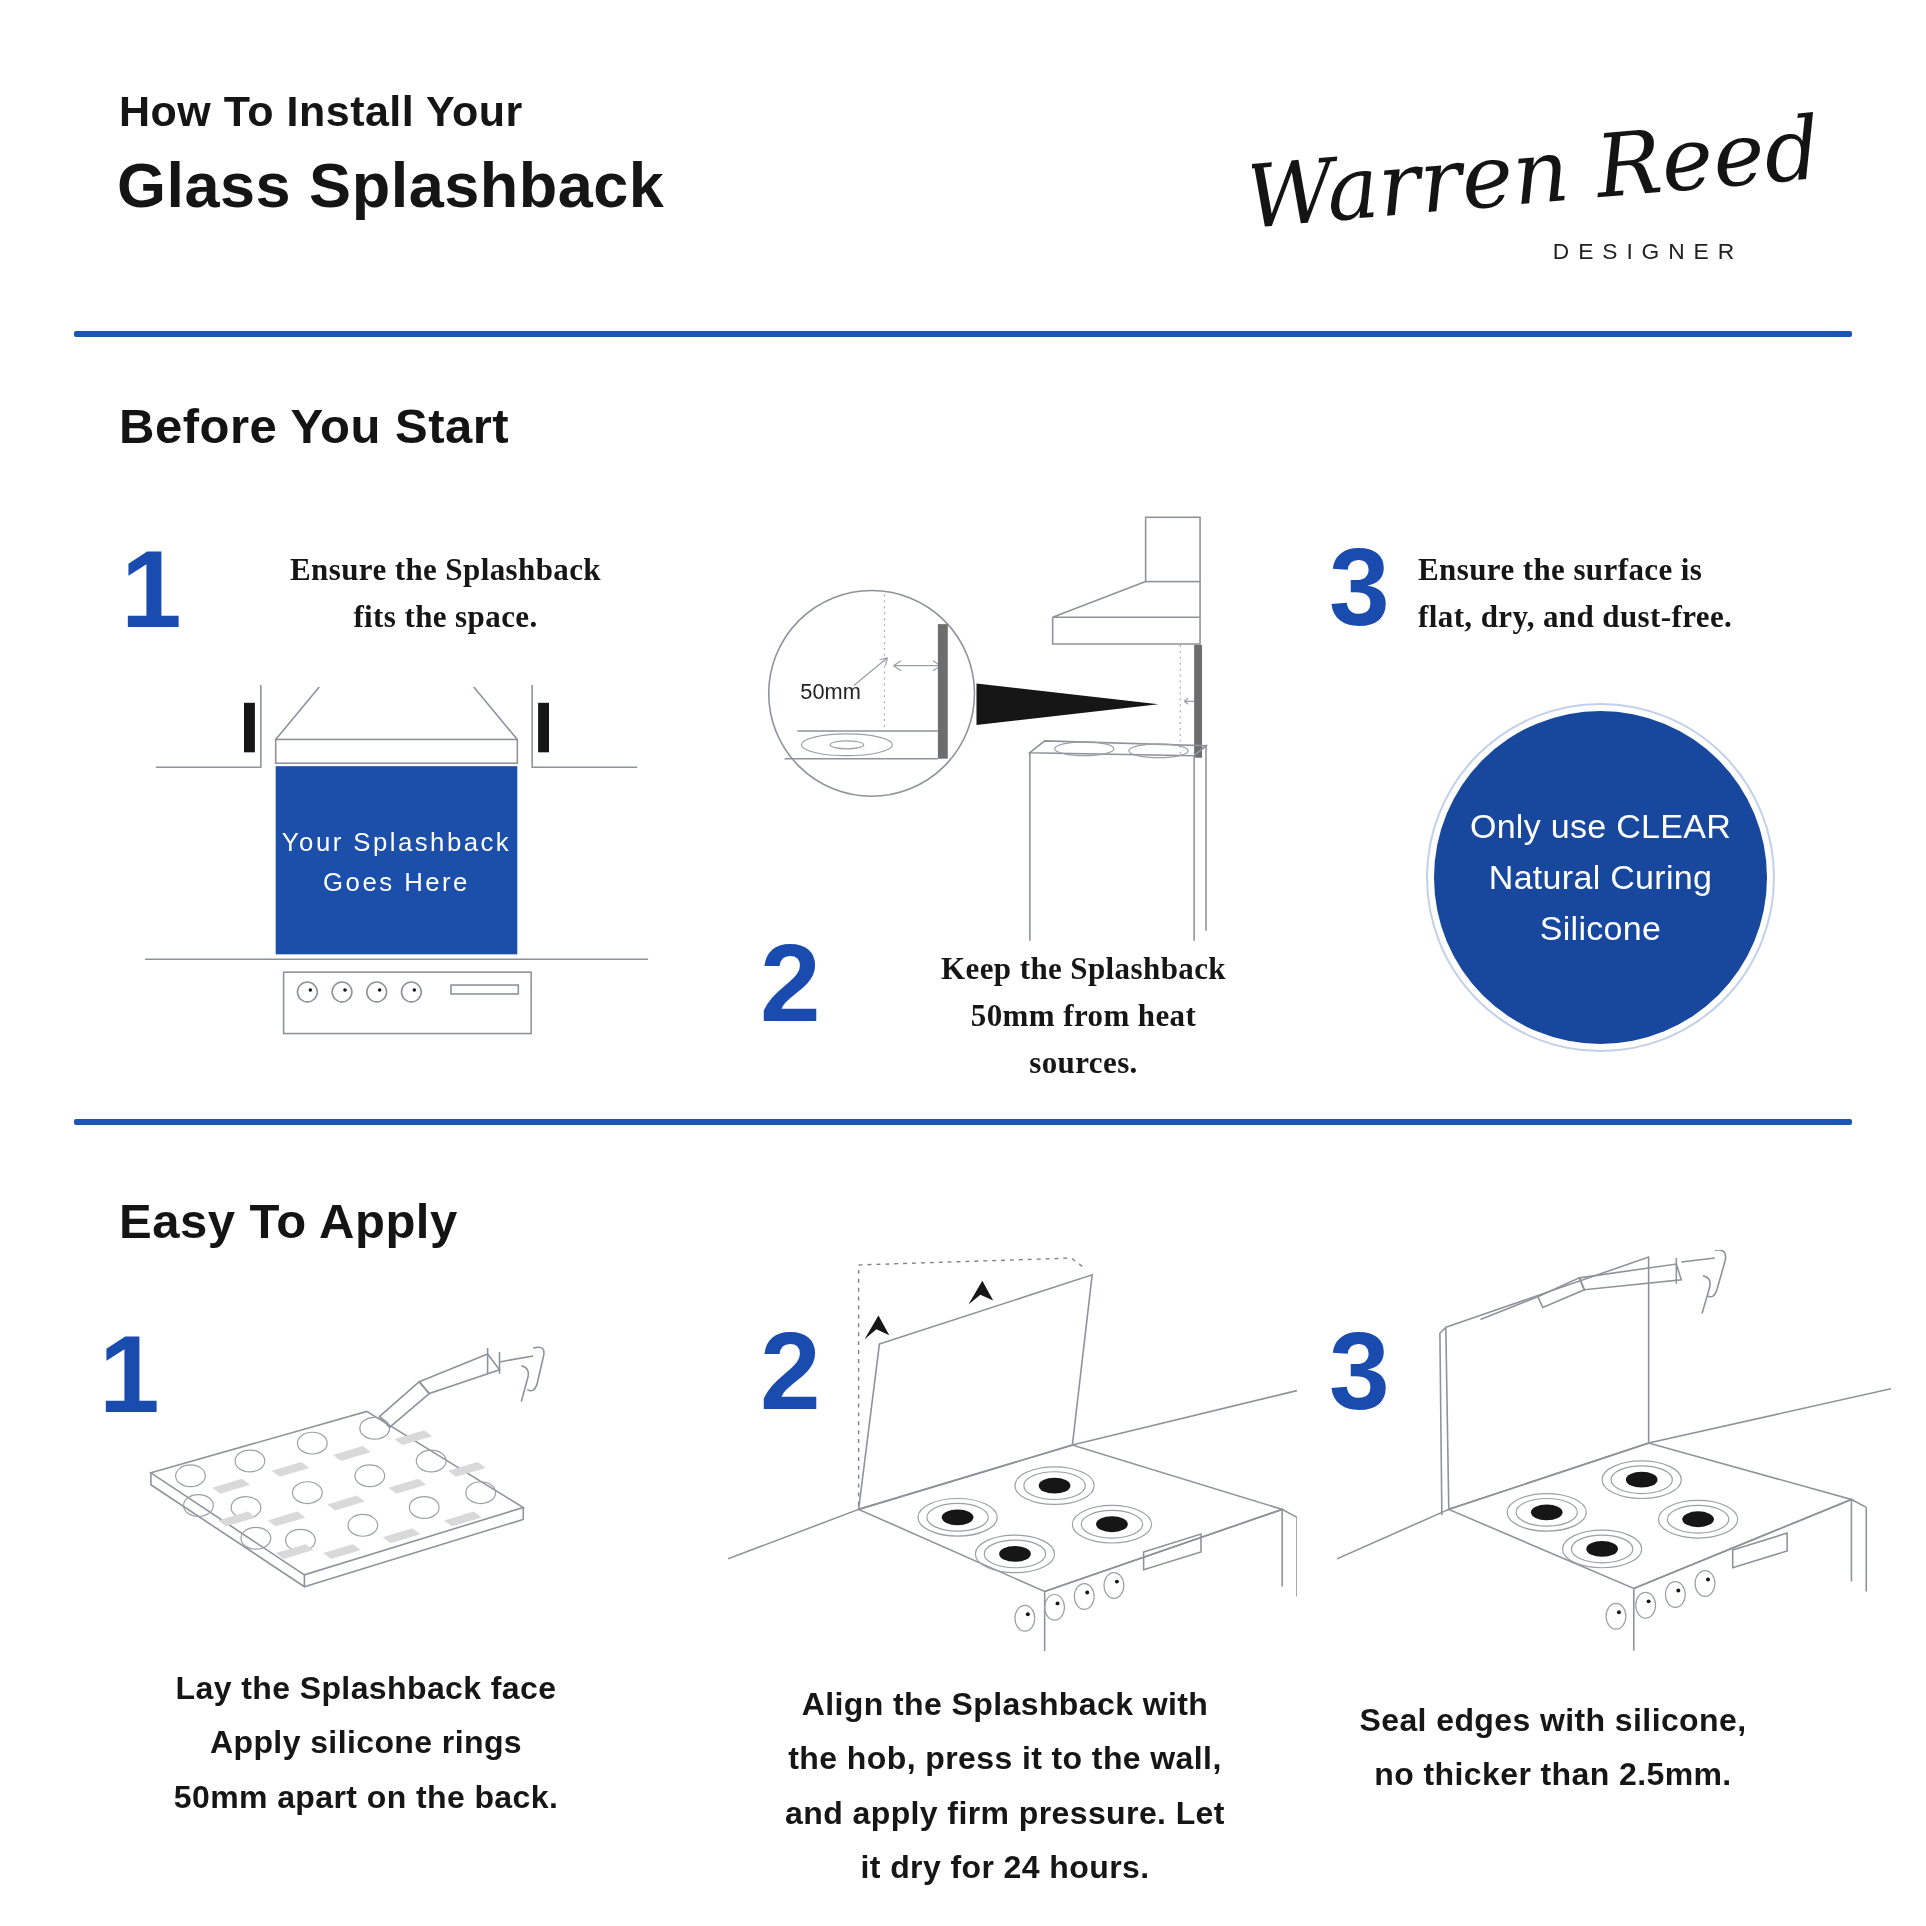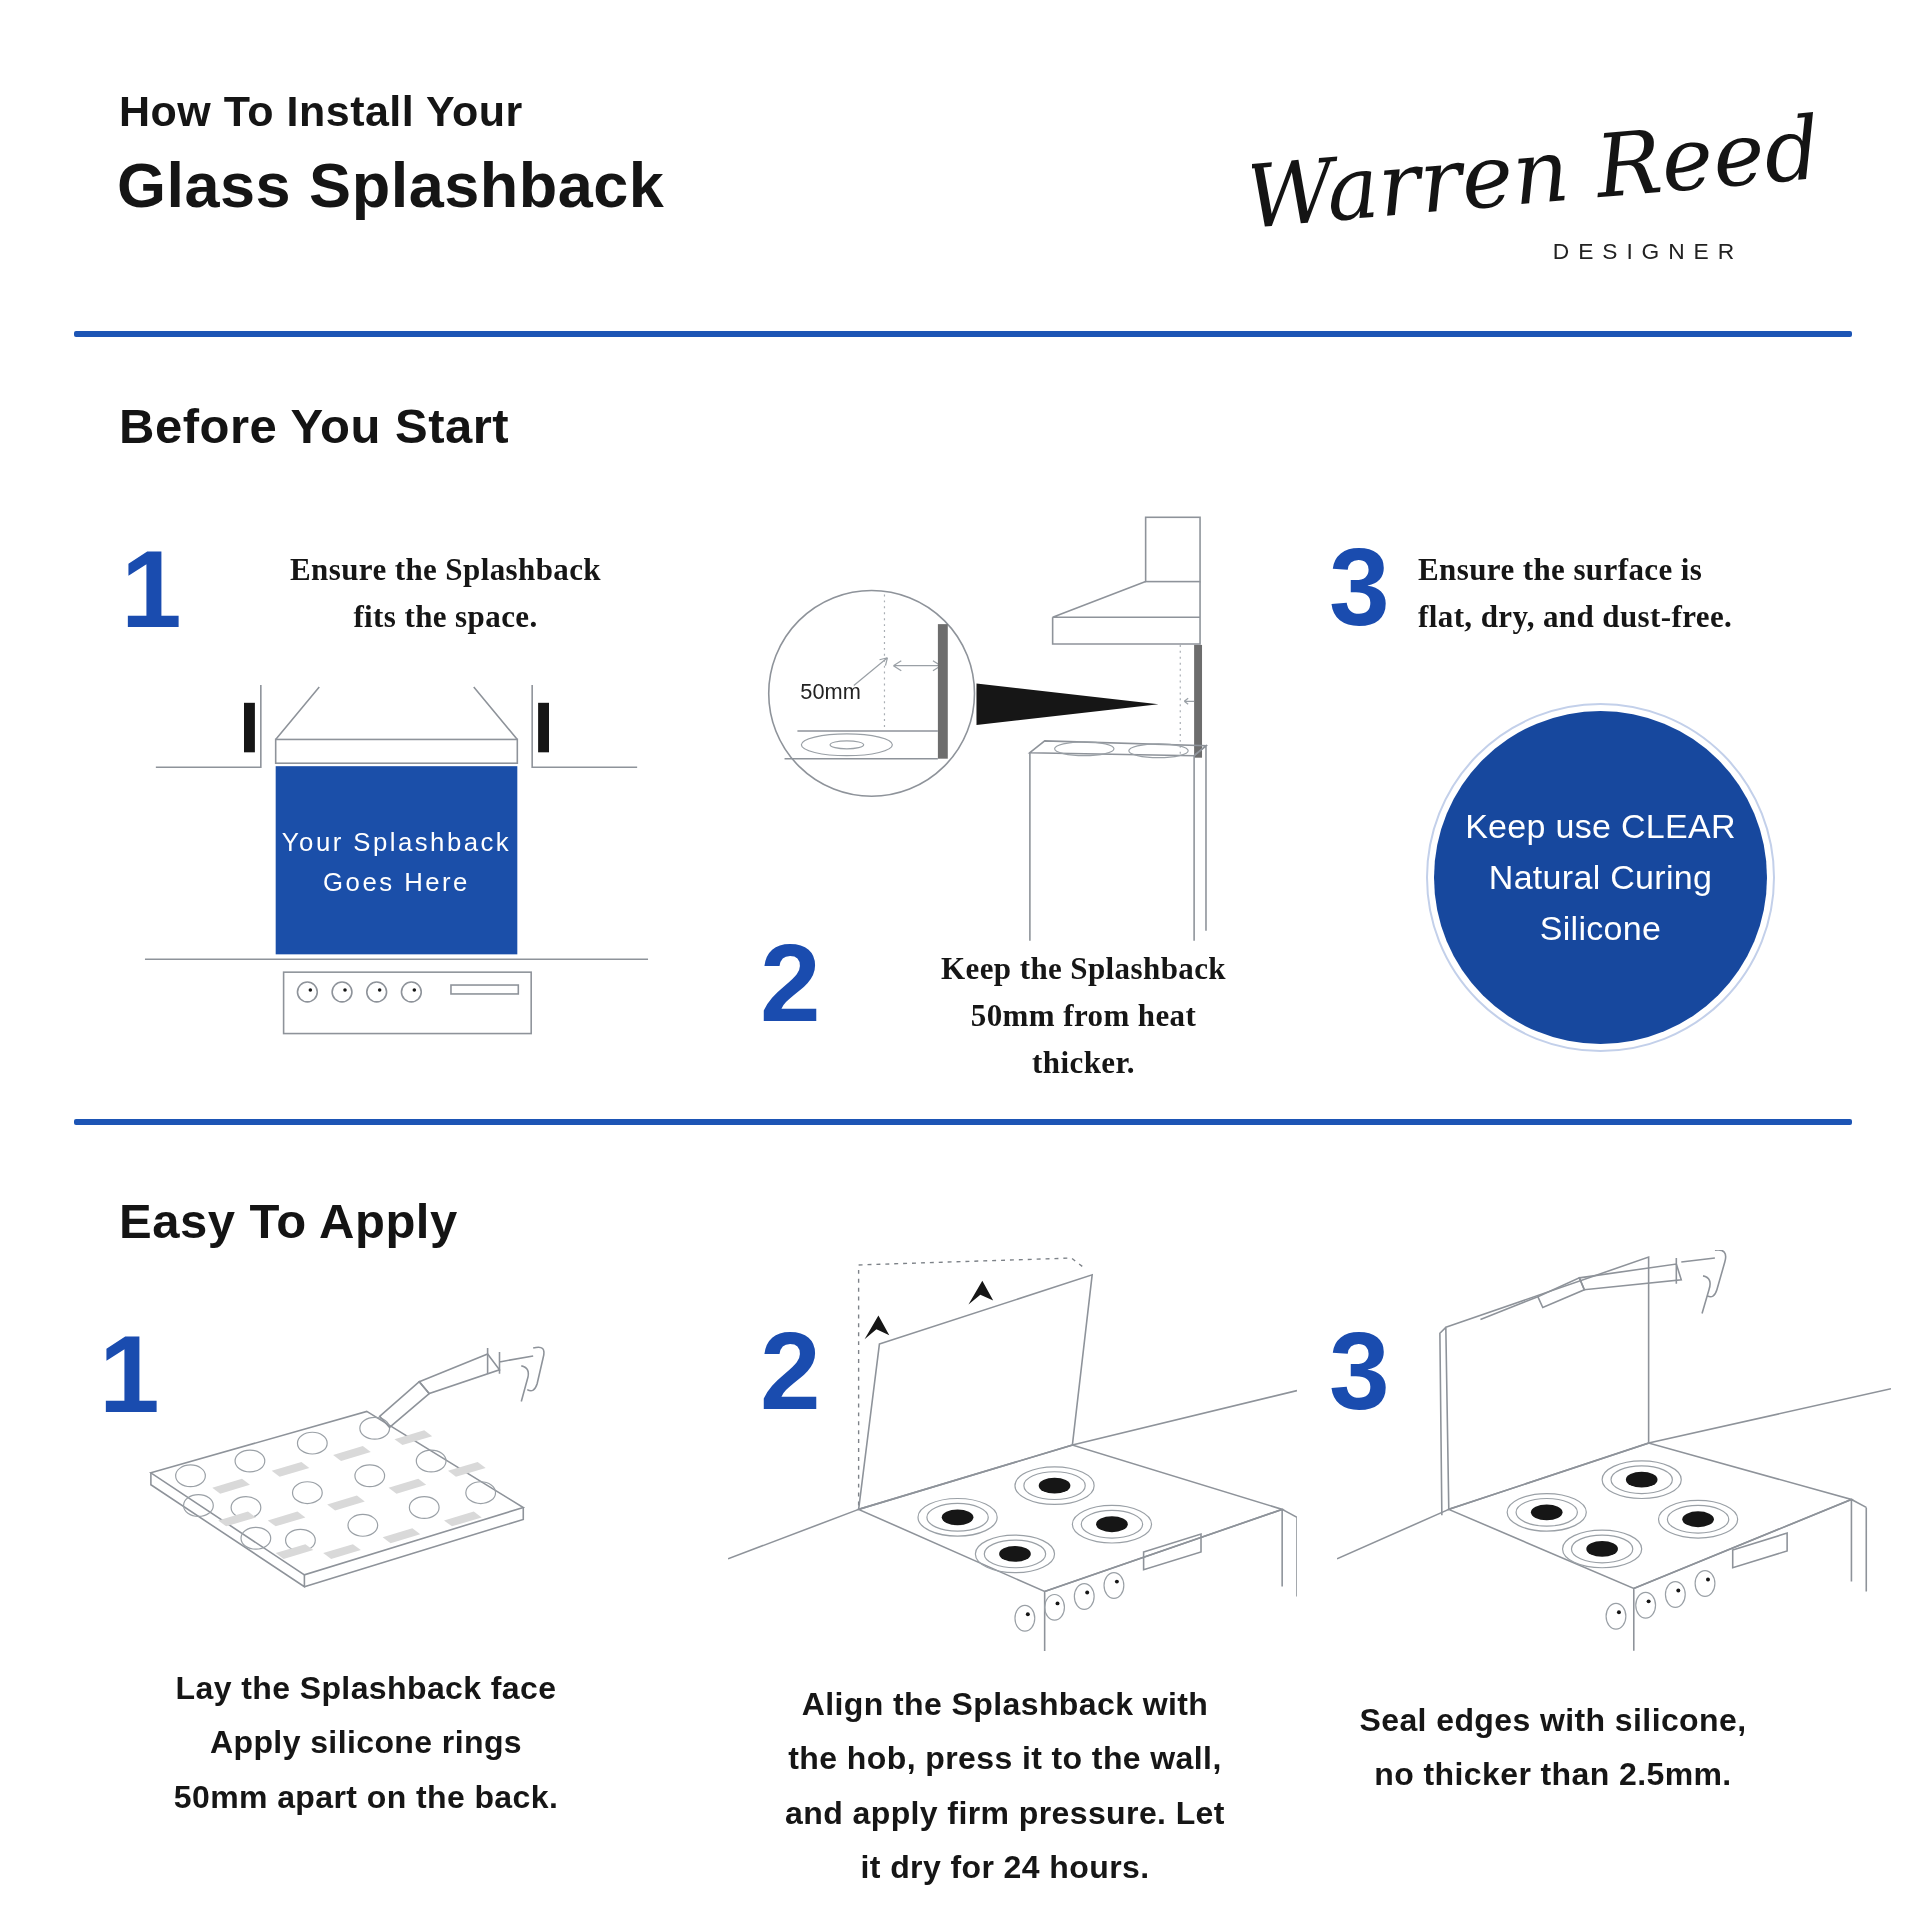--- a/index.html
+++ b/index.html
@@ -149,33 +149,33 @@
         <ellipse class="lnthin" cx="420" cy="238" rx="30" ry="7"></ellipse>
         <path class="ln" d="M290 240 V430 M456 243 V430 M456 243 L468 233 V420"></path>
       </g>
     </svg>
   </div>
 
   <div class="abs stepnum n2">2</div>
   <div class="abs steptext t2">
     <div>Keep the Splashback</div>
     <div>50mm from heat</div>
-    <div>thicker.</div>
+    <div>sources.</div>
   </div>
 
   <div class="abs stepnum n3">3</div>
   <div class="abs steptext t3">
     <div>Ensure the surface is</div>
     <div>flat, dry, and dust-free.</div>
   </div>
 
   <div class="abs badge-wrap">
     <div class="badge-ring"></div>
     <div class="badge">
-      <div>Keep use CLEAR</div>
+      <div>Only use CLEAR</div>
       <div>Natural Curing</div>
       <div>Silicone</div>
     </div>
   </div>
 
   <div class="abs divider divider-2"></div>
 
   <div class="abs h2 h2-apply">Easy To Apply</div>
 
   <div class="abs stepnum bn1">1</div>

